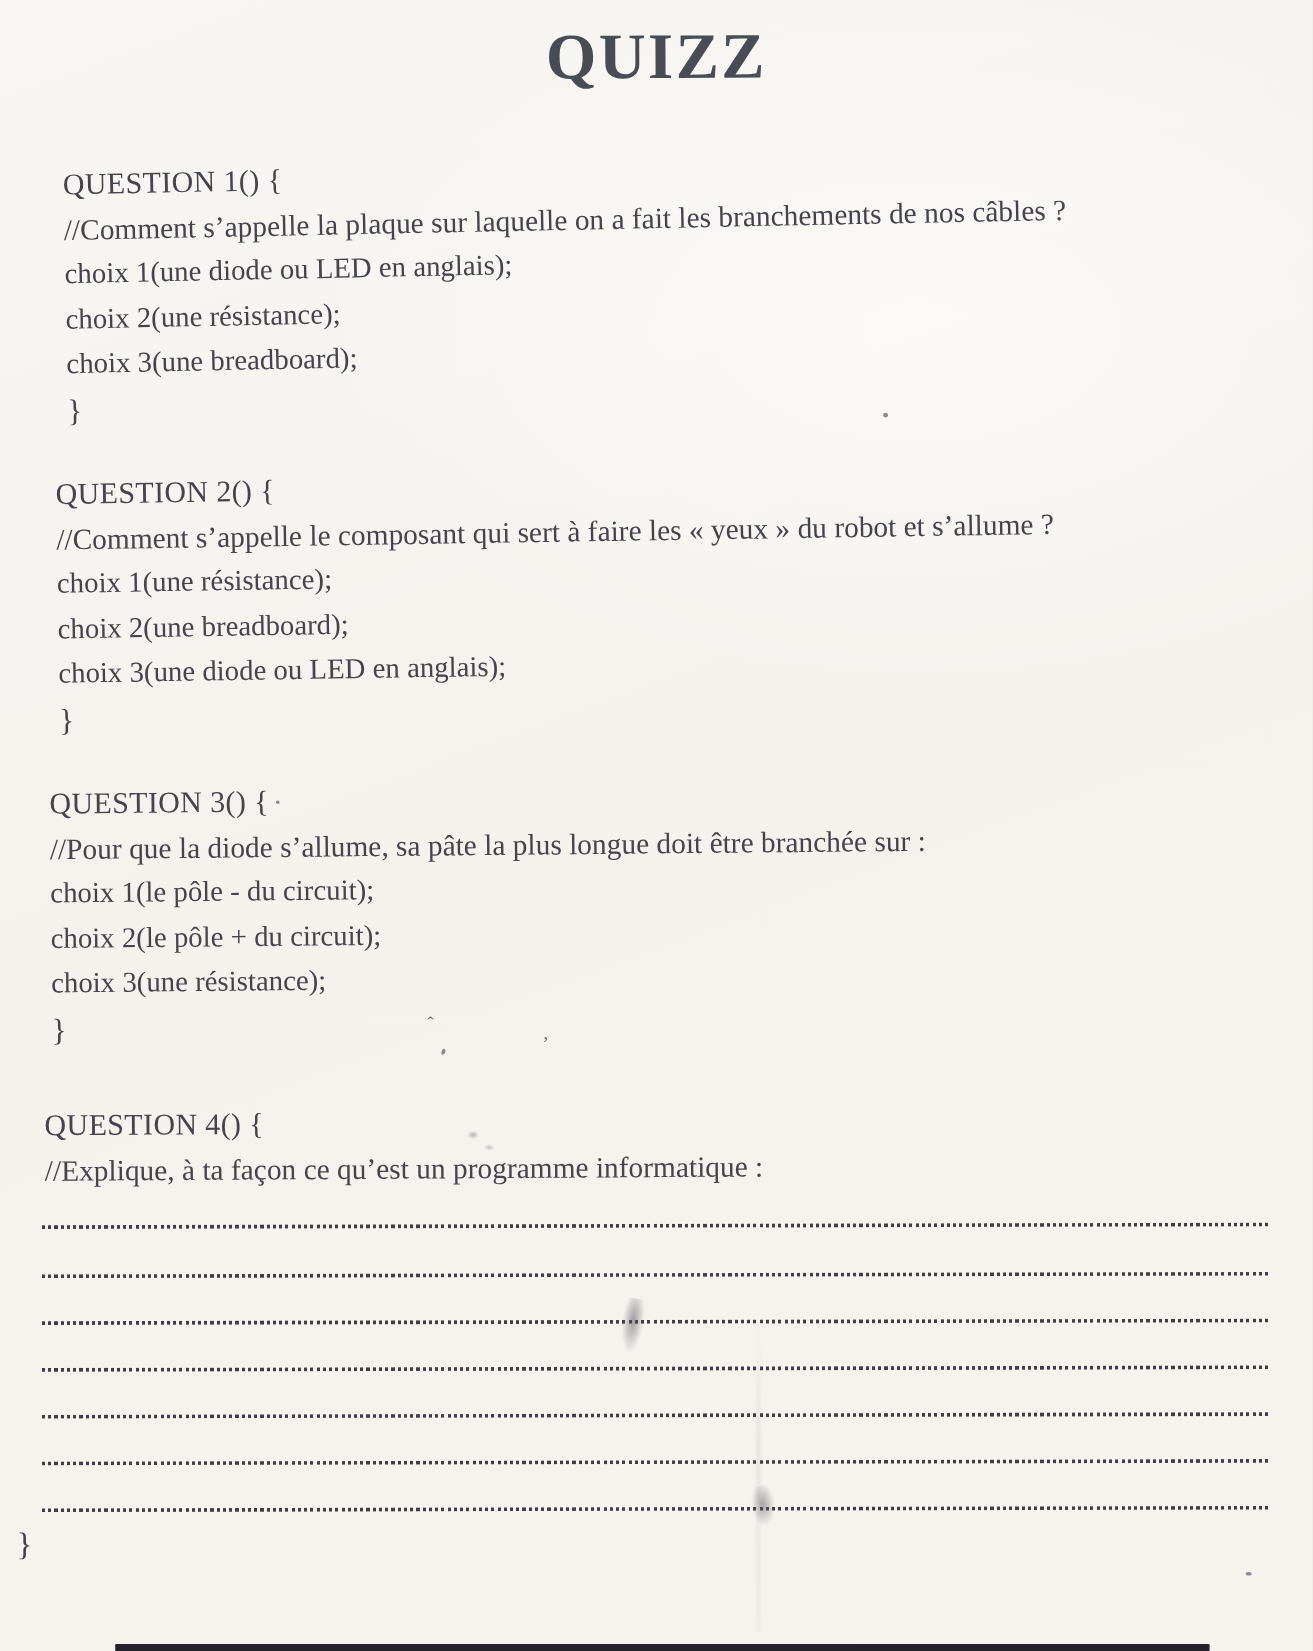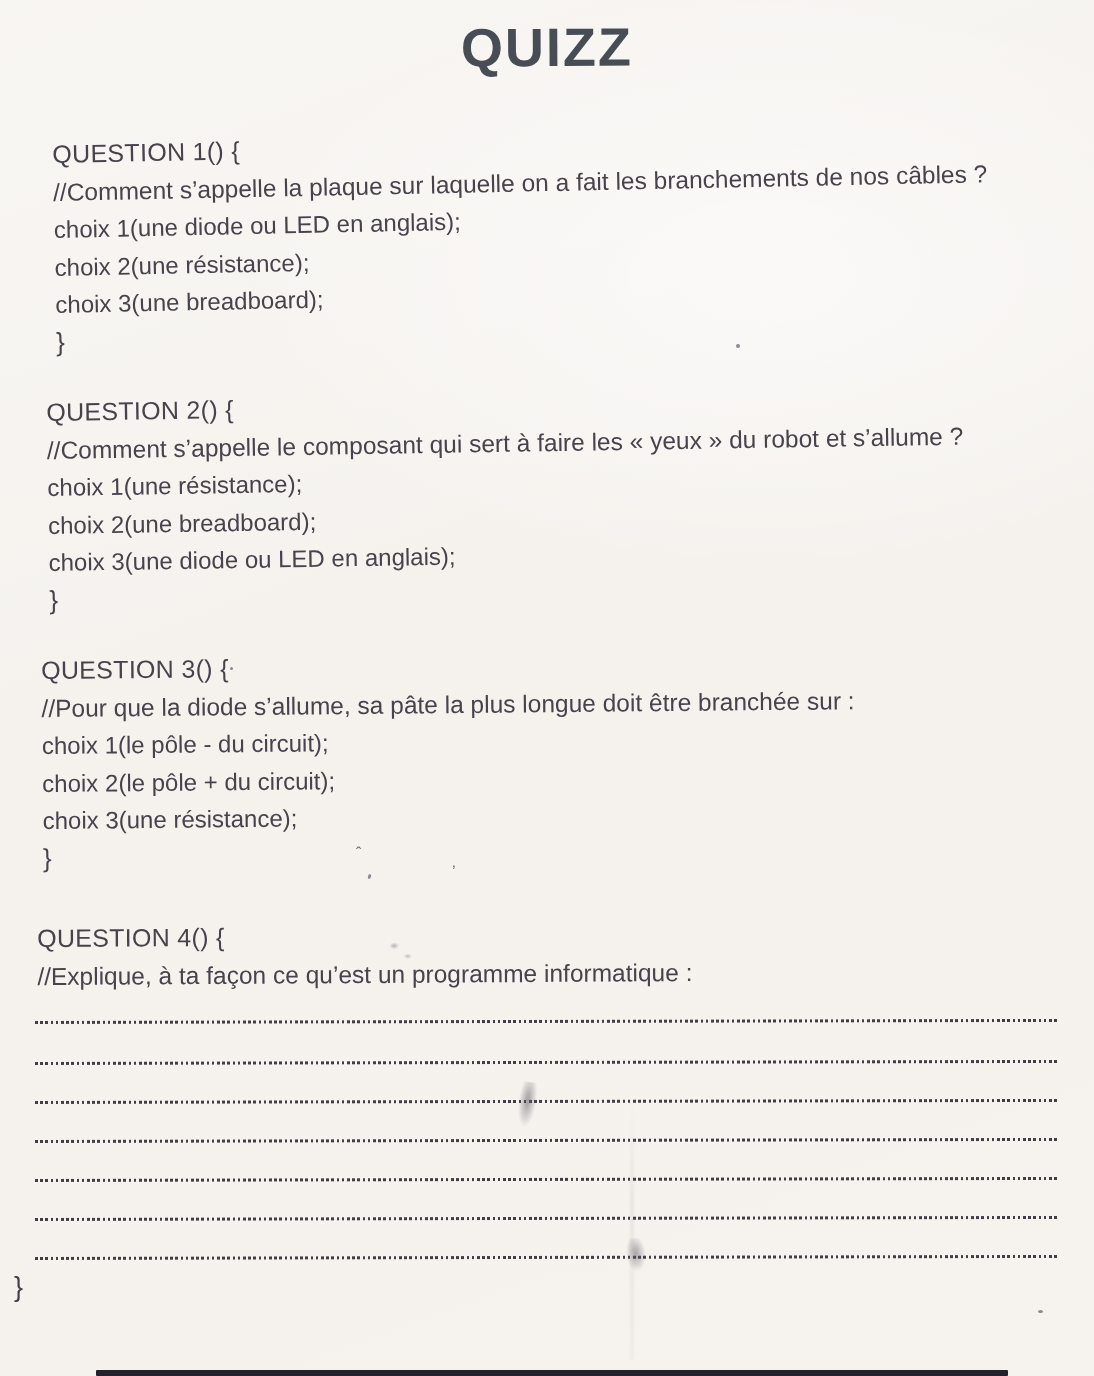--- a/index.html
+++ b/index.html
@@ -9,21 +9,21 @@
   }
   .page {
     position: relative;
     width: 1094px;
     height: 1376px;
     margin: 0 auto;
     background:
       radial-gradient(ellipse 900px 500px at 70% 20%, rgba(255,255,255,0.55), rgba(255,255,255,0) 60%),
       linear-gradient(160deg, #f8f6f3 0%, #f5f2ee 45%, #f6f3ef 100%);
     overflow: hidden;
-    font-family: Liberation Sans, sans-serif;
+    font-family: Liberation Serif, serif;
     color: #48424d;
   }
   .title {
     position: absolute;
     top: 16px;
     left: 0;
     width: 100%;
     text-align: center;
     font-size: 54px;
     font-weight: 800;

